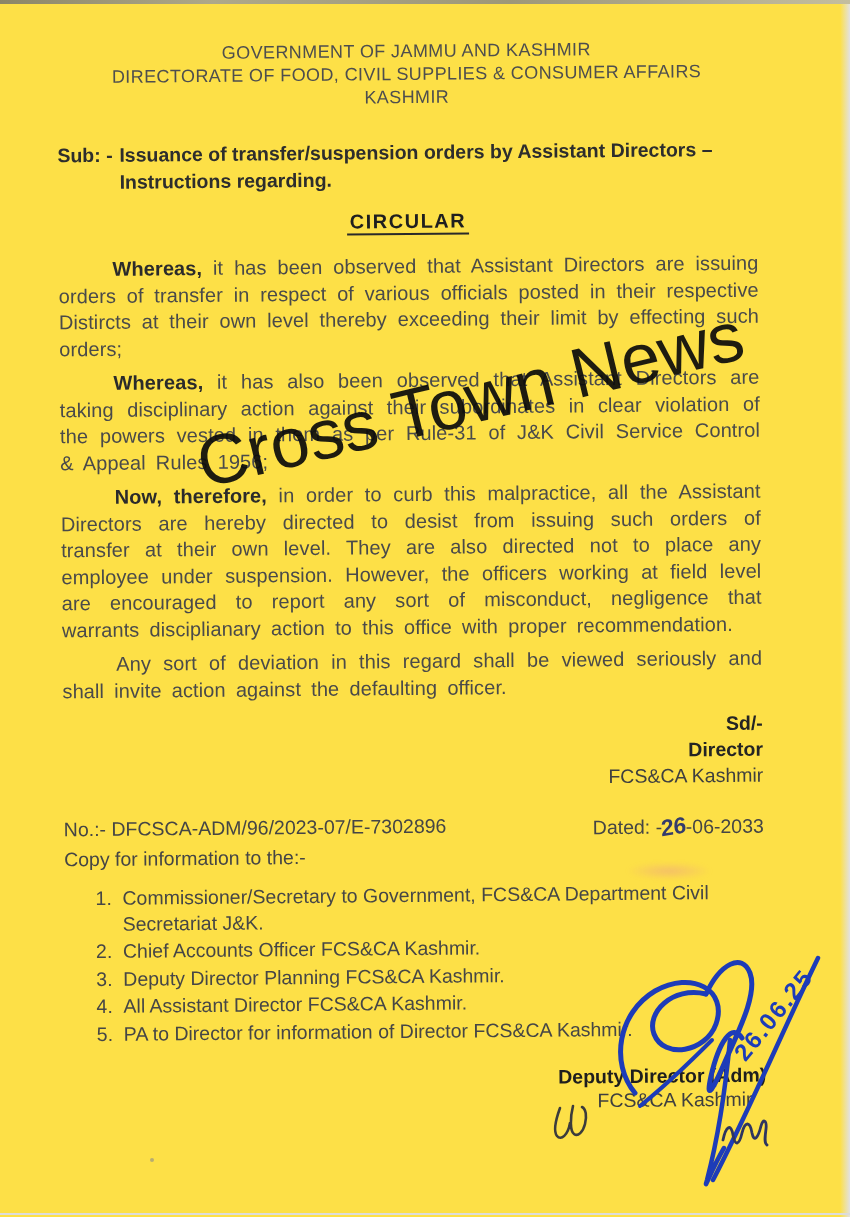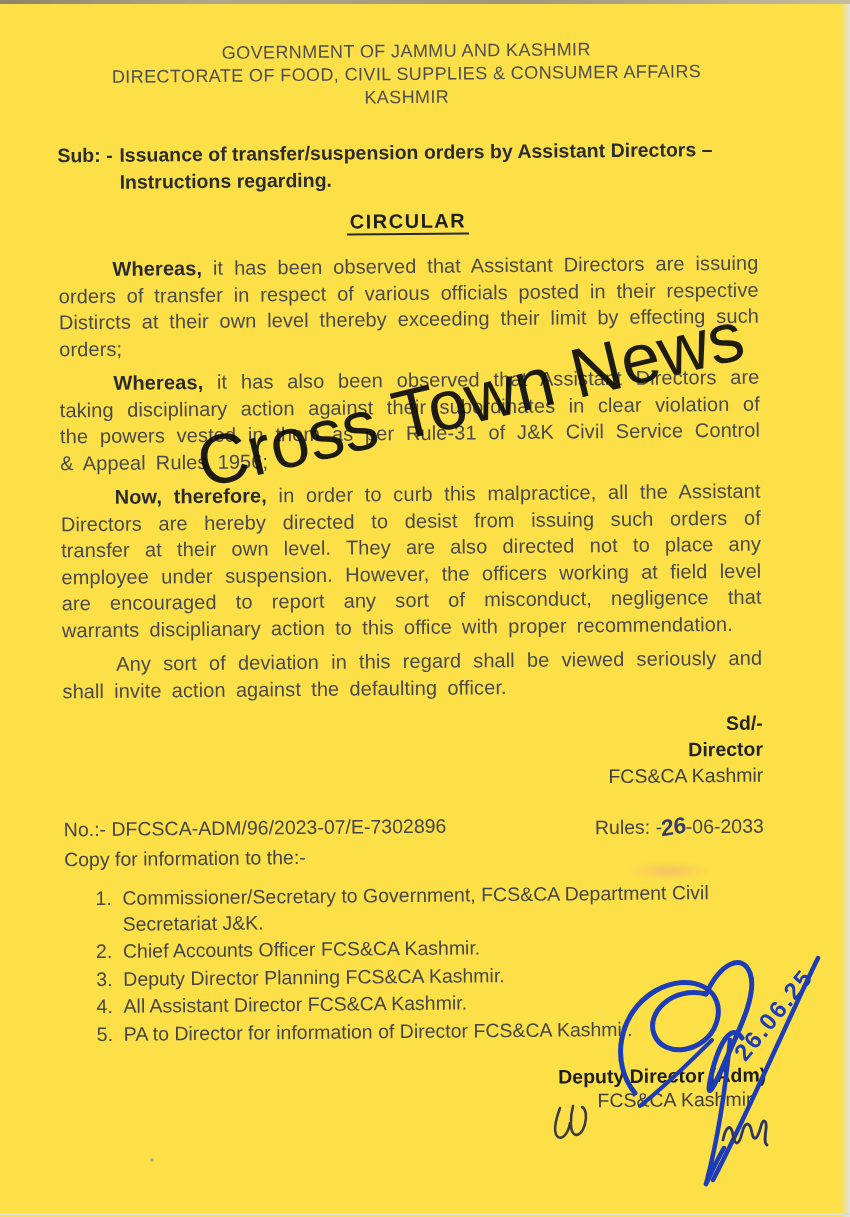--- a/index.html
+++ b/index.html
@@ -127,21 +127,21 @@
     </div>
 
     <div class="sd">
       <div class="sd-line">Sd/-</div>
       <div class="sd-title">Director</div>
       <div>FCS&amp;CA Kashmir</div>
     </div>
 
     <div class="ref-row">
       <div>No.:- DFCSCA-ADM/96/2023-07/E-7302896</div>
-      <div><span>Rules: -</span><span class="hand-day">26</span><span>-06-2033</span></div>
+      <div><span>Dated: -</span><span class="hand-day">26</span><span>-06-2033</span></div>
     </div>
 
     <div class="copy-line">Copy for information to the:-</div>
 
     <ol class="copy">
       <li>Commissioner/Secretary to Government, FCS&amp;CA Department Civil Secretariat J&amp;K.</li>
       <li>Chief Accounts Officer FCS&amp;CA Kashmir.</li>
       <li>Deputy Director Planning FCS&amp;CA Kashmir.</li>
       <li>All Assistant Director FCS&amp;CA Kashmir.</li>
       <li>PA to Director for information of Director FCS&amp;CA Kashmir.</li>

